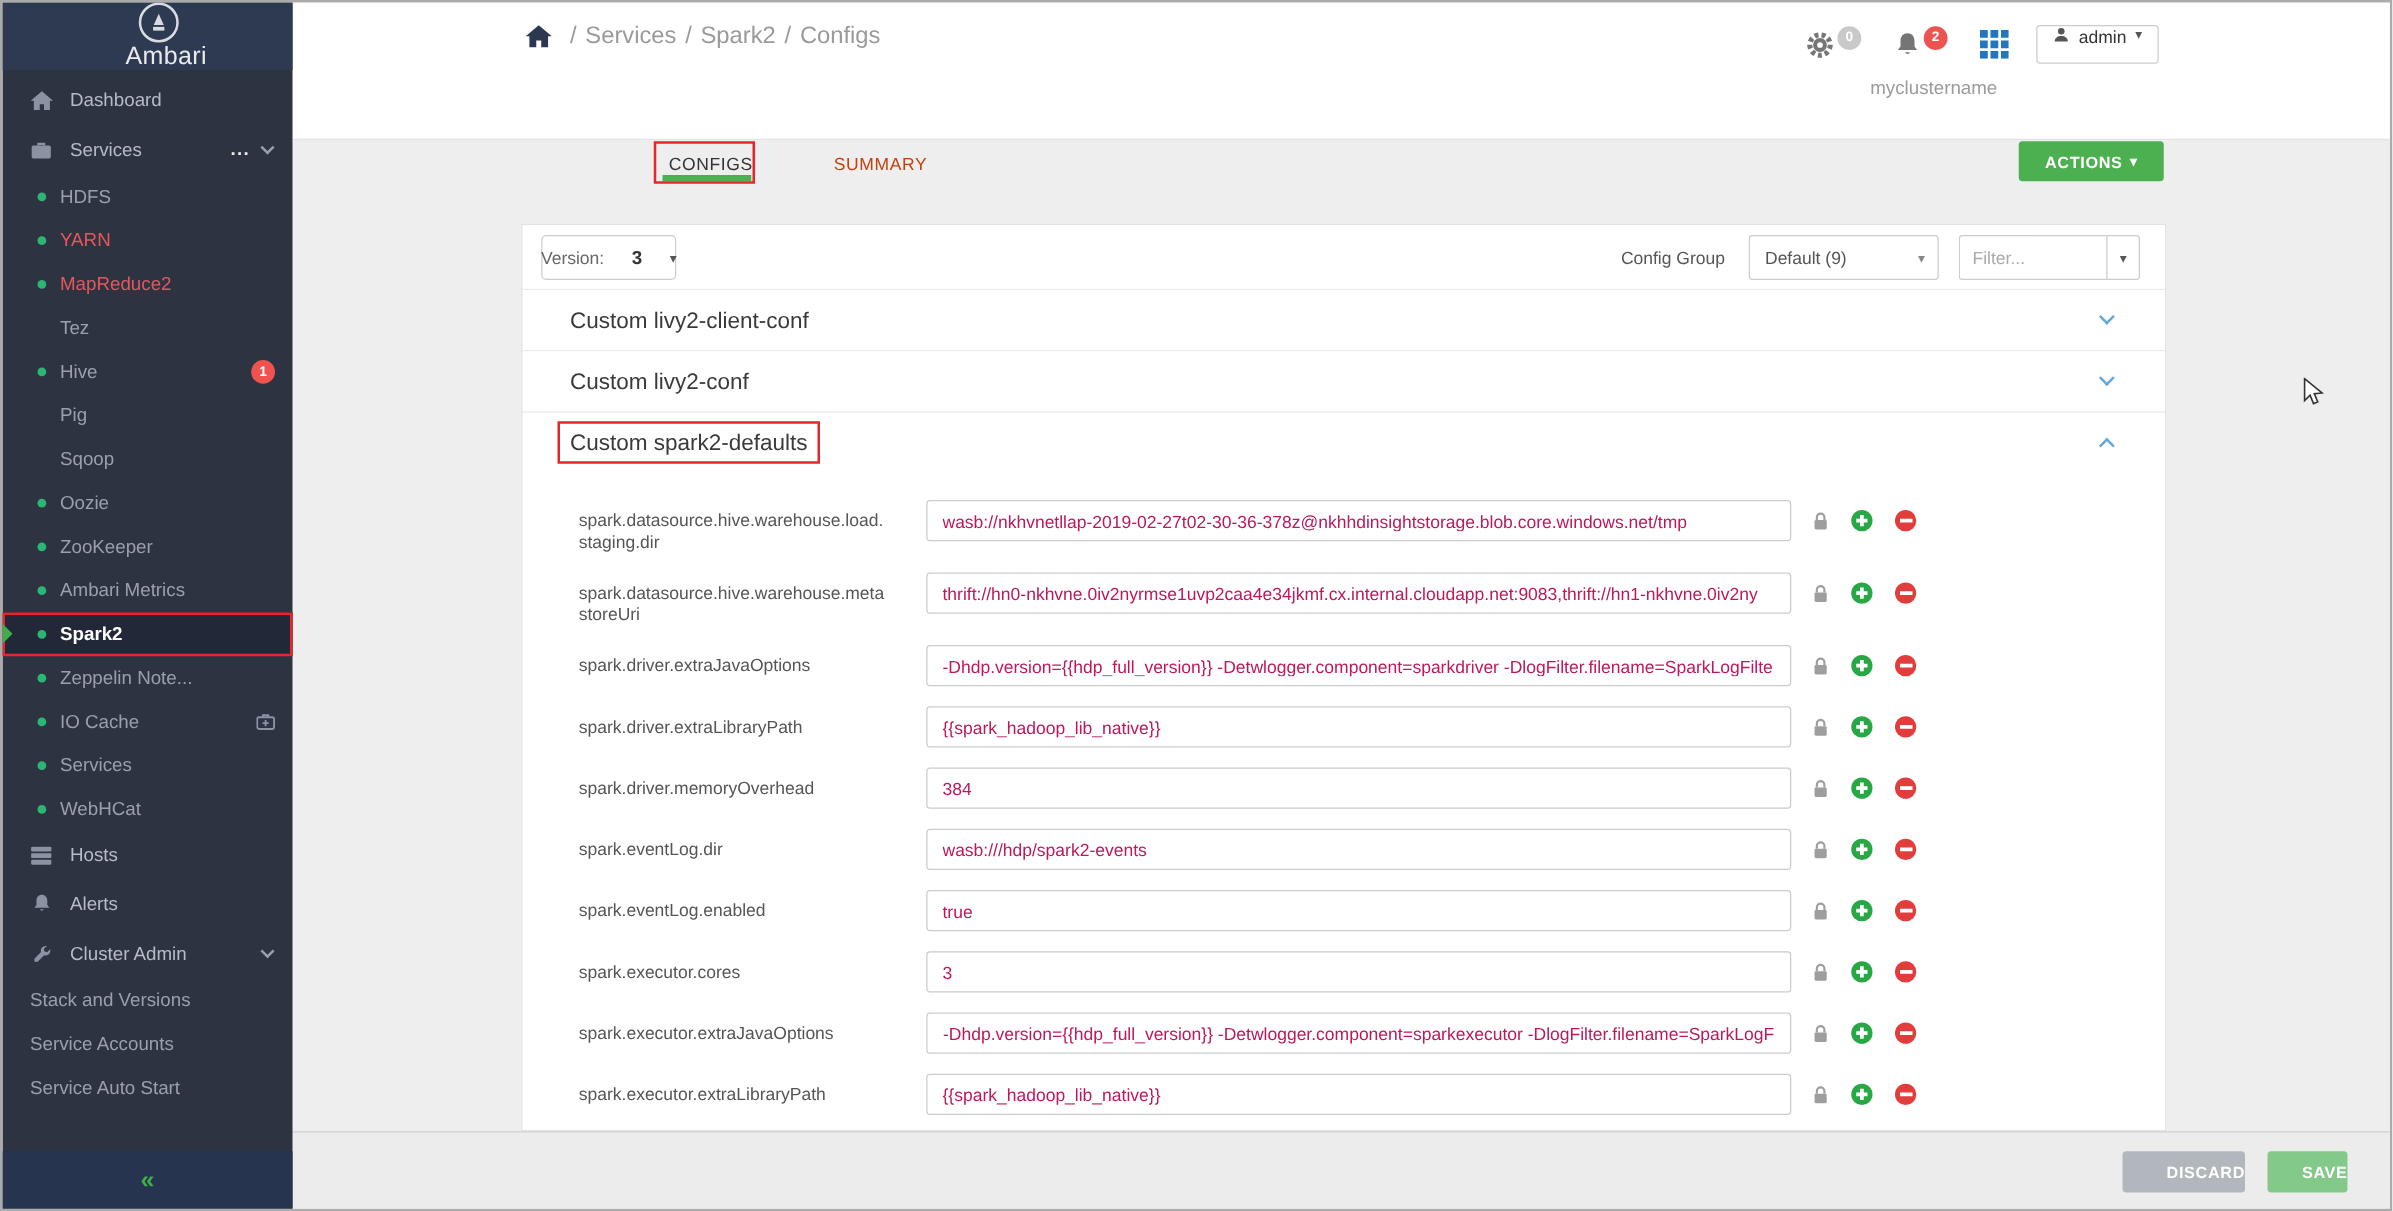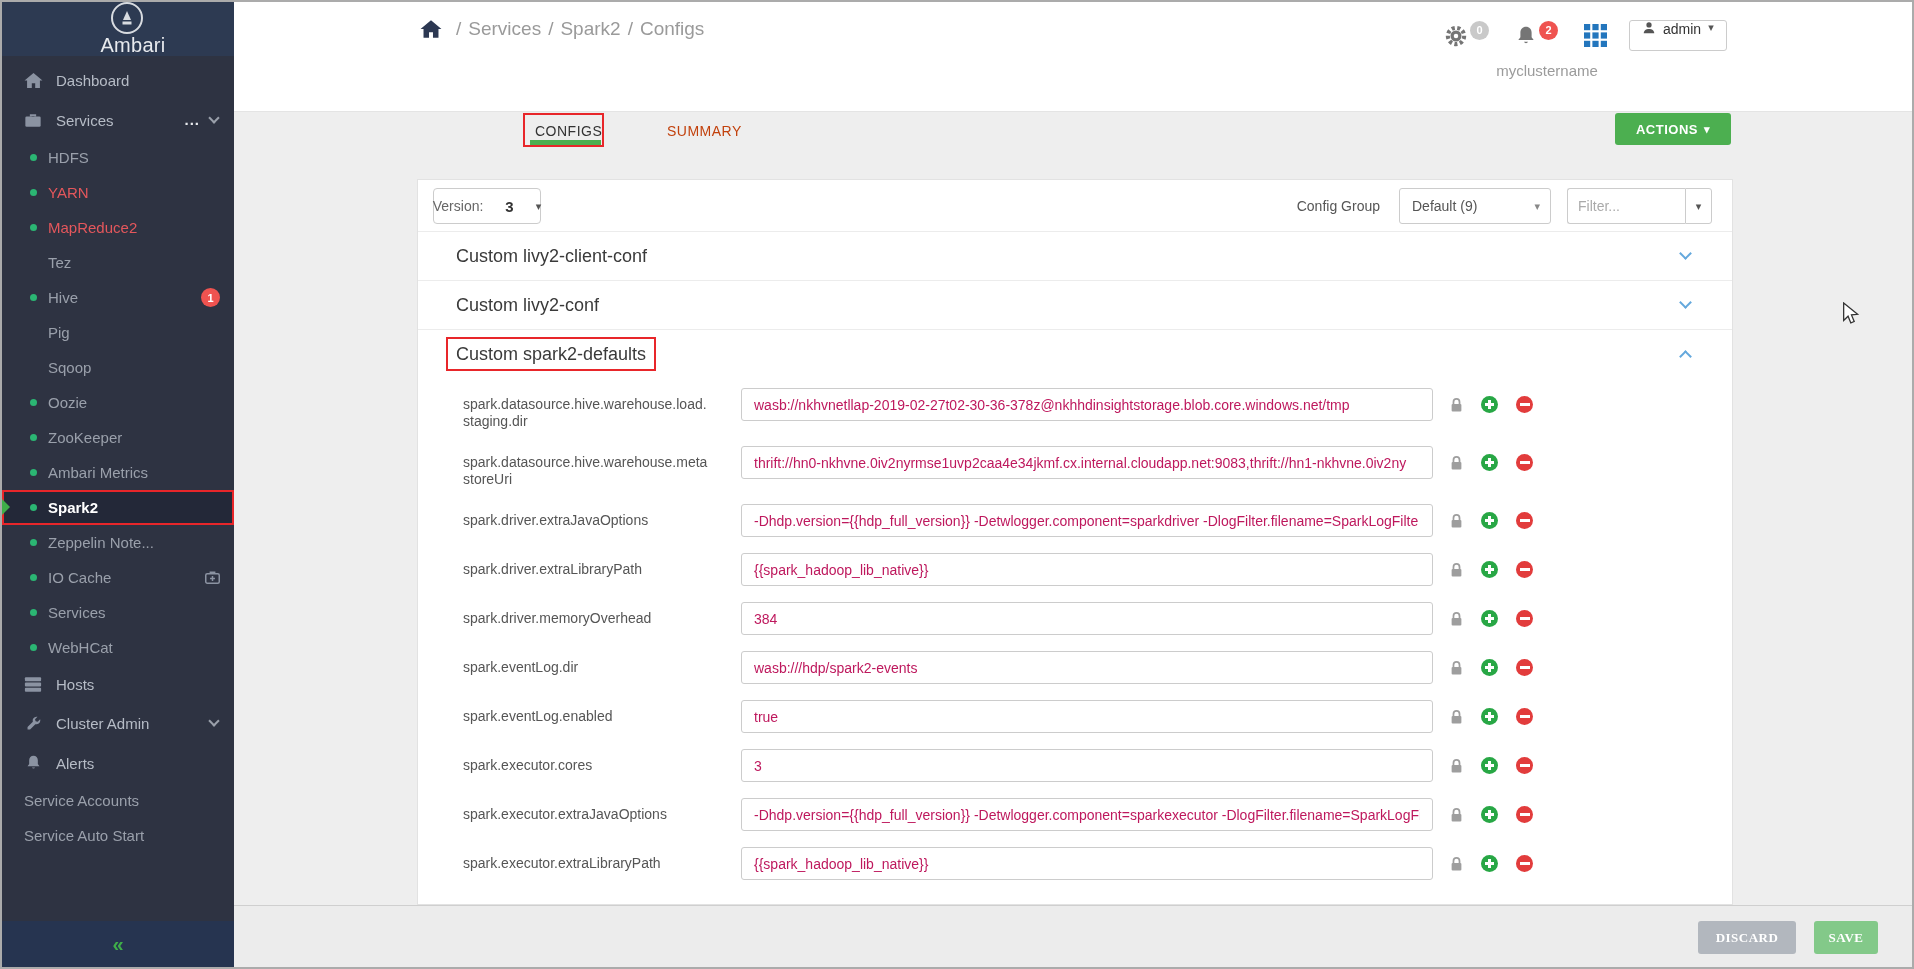--- a/index.html
+++ b/index.html
@@ -65,38 +65,38 @@
   .filter-input { width:118px; height:36px; border:1px solid #ccc; border-right:none; border-radius:3px 0 0 3px; padding:0 10px; font-size:14px; color:#555; font-family:"Liberation Sans",sans-serif; }
   .filter-input::placeholder { color:#aaa; }
   .filter-btn { width:27px; height:36px; border:1px solid #ccc; border-radius:0 3px 3px 0; background:#fff; display:flex; align-items:center; justify-content:center; cursor:pointer; }
   .sections { position:absolute; top:51px; left:0; right:0; }
   .sec-head { height:49px; display:flex; align-items:center; padding:0 42px 0 38px; border-top:1px solid #ececec; cursor:pointer; }
   .sec-title { font-size:18px; color:#3a3a3a; }
   .sec-chev { margin-left:auto; width:9px; height:9px; border-right:2px solid #64a8dc; border-bottom:2px solid #64a8dc; }
   .sec-chev.down { transform:rotate(45deg); margin-top:-5px; }
   .sec-chev.up { transform:rotate(225deg); margin-top:5px; }
   .sec3-wrap { position:relative; display:flex; align-items:center; }
-  .rows { margin-top:10px; }
+  .rows { margin-top:22px; }
   .crow { display:flex; align-items:flex-start; min-height:49px; padding-left:45px; }
   .crow.tall { min-height:58px; }
   .clabel { width:248px; padding-top:8px; font-size:14px; color:#555; line-height:17px; overflow-wrap:anywhere; }
   .cinput-wrap { margin-left:30px; width:692px; }
   .cinput { width:100%; height:33px; border:1px solid #ccc; border-radius:3px; padding:0 12px; font-size:14px; color:#be185d; font-family:"Liberation Sans",sans-serif; white-space:nowrap; overflow:hidden; text-overflow:clip; background:#fff; }
   .cicons { display:flex; align-items:center; gap:18px; margin-left:17px; padding-top:8px; }
   .icon-plus, .icon-minus { width:17px; height:17px; border-radius:50%; position:relative; cursor:pointer; }
   .icon-plus { background:#28a745; }
   .icon-minus { background:#e23c3c; }
   .icon-plus::before { content:""; position:absolute; left:4px; top:7px; width:9px; height:3px; background:#fff; }
   .icon-plus::after { content:""; position:absolute; left:7px; top:4px; width:3px; height:9px; background:#fff; }
   .icon-minus::before { content:""; position:absolute; left:3.5px; top:7px; width:10px; height:3px; background:#fff; }
   .lock { cursor:default; display:flex; }
 
   
   .bottombar { position:absolute; left:232px; right:0; top:903px; bottom:0; background:#ececec; border-top:1px solid #cfcfcf; }
-  .btn { position:absolute; top:15px; height:33px; border:none; border-radius:3px; color:#fff; font-size:13px; font-weight:bold; letter-spacing:.5px; font-family:Liberation Serif, serif; cursor:pointer; }
+  .btn { position:absolute; top:15px; height:33px; border:none; border-radius:3px; color:#fff; font-size:13px; font-weight:bold; letter-spacing:.5px; font-family:Liberation Sans, sans-serif; cursor:pointer;text-align:right; }
   .btn-discard { left:1464px; width:98px; background:#b2b7be; }
   .btn-save { left:1580px; width:64px; background:#83c989; }
 
   .cursor { position:absolute; left:1838px; top:300px; z-index:20; pointer-events:none; }
 </style>
 </head>
 <body>
 
 <div class="window">
 
@@ -207,38 +207,39 @@
             <svg width="18" height="15" viewBox="0 0 20 16">
               <rect x="1" y="0" width="18" height="4.4" rx="1" fill="#8b93a2"></rect>
               <rect x="1" y="5.8" width="18" height="4.4" rx="1" fill="#8b93a2"></rect>
               <rect x="1" y="11.6" width="18" height="4.4" rx="1" fill="#8b93a2"></rect>
             </svg>
           </span>
         <span class="nlabel">Hosts</span>
       </div>
       <div class="nrow" style="height:40px">
         <span class="nicon">
+            <svg width="17" height="18" viewBox="0 0 20 20">
+              <path d="M10 1.5c-3 0-5.1 2.3-5.1 5.4v4.2L3 13.7h14l-1.9-2.6V6.9c0-3.1-2.1-5.4-5.1-5.4z" fill="#8b93a2"></path>
+              <path d="M8.2 15.2a1.9 1.9 0 003.6 0z" fill="#8b93a2"></path>
+            </svg>
+          </span>
+        <span class="nlabel">Alerts</span>
+      </div>
+      <div class="nrow" style="height:40px">
+        <span class="nicon">
             <svg width="17" height="17" viewBox="0 0 20 20">
               <path d="M13.5 2a4.5 4.5 0 00-4.3 5.8L3 14v3h3l6.2-6.2A4.5 4.5 0 0018 6.5c0-.5-.1-1-.2-1.4l-2.9 2.9-2.4-.7-.7-2.4 2.9-2.9A4.8 4.8 0 0013.5 2z" fill="#8b93a2"></path>
             </svg>
           </span>
         <span class="nlabel">Cluster Admin</span>
         <span class="nright">
             <span class="chev"></span>
           </span>
       </div>
-      <div class="nrow" style="height:40px">
-        <span class="nicon">
-            <svg width="17" height="18" viewBox="0 0 20 20">
-              <path d="M10 1.5c-3 0-5.1 2.3-5.1 5.4v4.2L3 13.7h14l-1.9-2.6V6.9c0-3.1-2.1-5.4-5.1-5.4z" fill="#8b93a2"></path>
-              <path d="M8.2 15.2a1.9 1.9 0 003.6 0z" fill="#8b93a2"></path>
-            </svg>
-          </span>
-        <span class="nlabel">Alerts</span>
-      </div>
+      <div class="alink">Stack and Versions</div>
       <div class="alink">Service Accounts</div>
       <div class="alink">Service Auto Start</div>
     </div>
     <div class="side-footer">
       <span class="collapse-glyph">«</span>
     </div>
   </div>
 
   <div class="topbar">
     <div class="breadcrumb">

